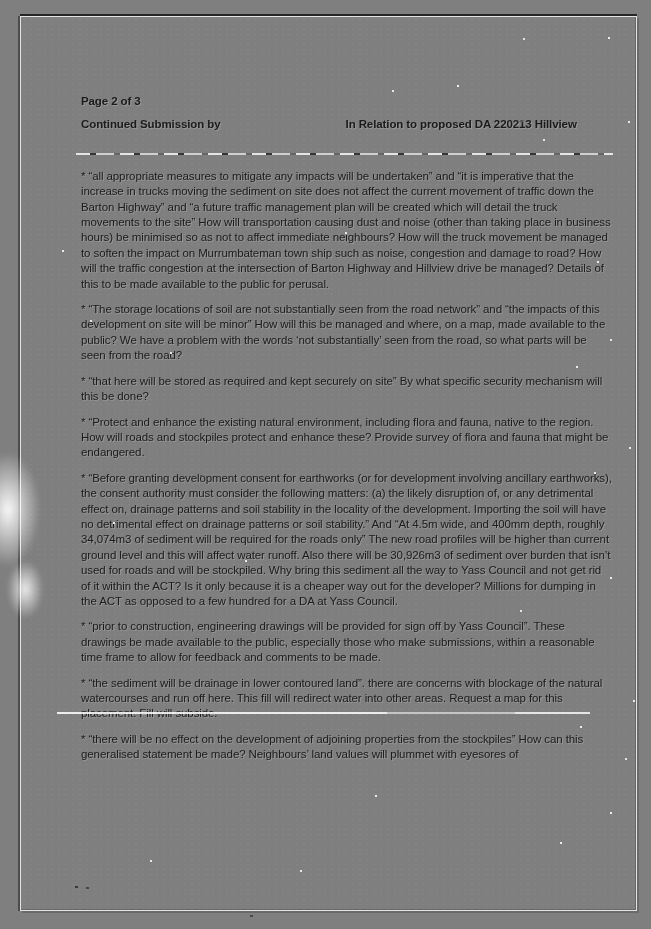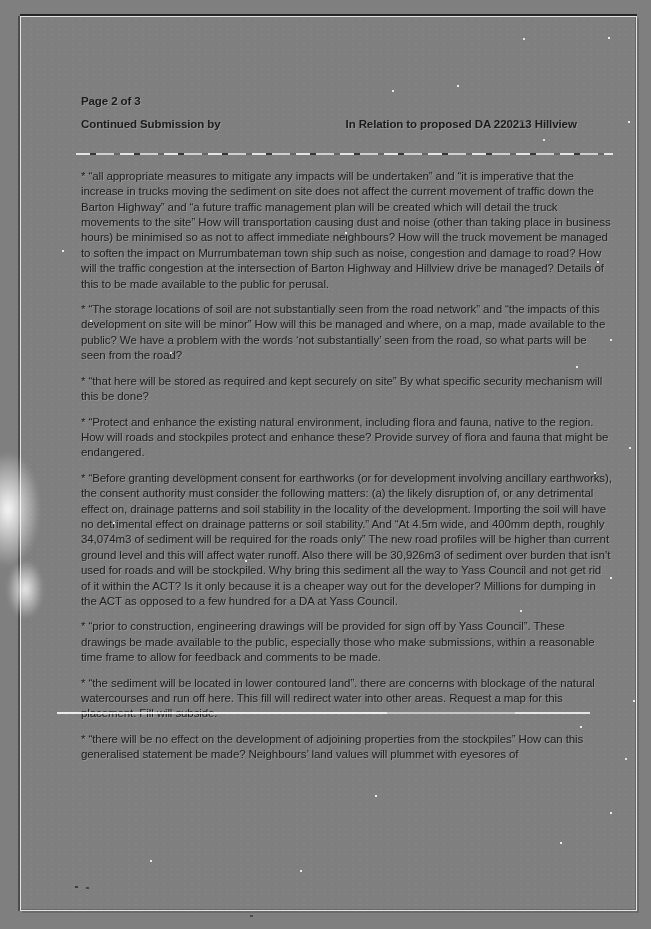--- a/index.html
+++ b/index.html
@@ -115,21 +115,21 @@
 
       <p class="para"><span class="q">* “that here will be stored as required and kept securely on site” </span><span class="a">By what specific security mechanism will this be done?</span></p>
 
 
       <p class="para"><span class="q">* “Protect and enhance the existing natural environment, including flora and fauna, native to the region. </span><span class="a">How will roads and stockpiles protect and enhance these? Provide survey of flora and fauna that might be endangered.</span></p>
 
       <p class="para"><span class="q">* “Before granting development consent for earthworks (or for development involving ancillary earthworks), the consent authority must consider the following matters: (a) the likely disruption of, or any detrimental effect on, drainage patterns and soil stability in the locality of the development. Importing the soil will have no detrimental effect on drainage patterns or soil stability.” And “At 4.5m wide, and 400mm depth, roughly 34,074m3 of sediment will be required for the roads only” </span><span class="a">The new road profiles will be higher than current ground level and this will affect water runoff. Also there will be 30,926m3 of sediment over burden that isn’t used for roads and will be stockpiled. Why bring this sediment all the way to Yass Council and not get rid of it within the ACT? Is it only because it is a cheaper way out for the developer? Millions for dumping in the ACT as opposed to a few hundred for a DA at Yass Council.</span></p>
 
       <p class="para"><span class="q">* “prior to construction, engineering drawings will be provided for sign off by Yass Council”. </span><span class="a">These drawings be made available to the public, especially those who make submissions, within a reasonable time frame to allow for feedback and comments to be made.</span></p>
 
-      <p class="para"><span class="q">* “the sediment will be located in lower contoured land”. </span><span class="a">there are concerns with blockage of the natural watercourses and run off here. This fill will redirect water into other areas.  Request a map for this placement. Fill will subside.</span></p>
+      <p class="para"><span class="q">* “the sediment will be drainage in lower contoured land”. </span><span class="a">there are concerns with blockage of the natural watercourses and run off here. This fill will redirect water into other areas.  Request a map for this placement. Fill will subside.</span></p>
 
       <p class="para"><span class="q">* “there will be no effect on the development of adjoining properties from the stockpiles” </span><span class="a">How can this generalised statement be made? Neighbours’ land values will plummet with eyesores of</span></p>
 
     </div>
   </div>
 
   <div class="streak"></div>
   <div class="blob"></div>
   <div class="speck-white"></div>
   <div class="speck-dark"></div>

